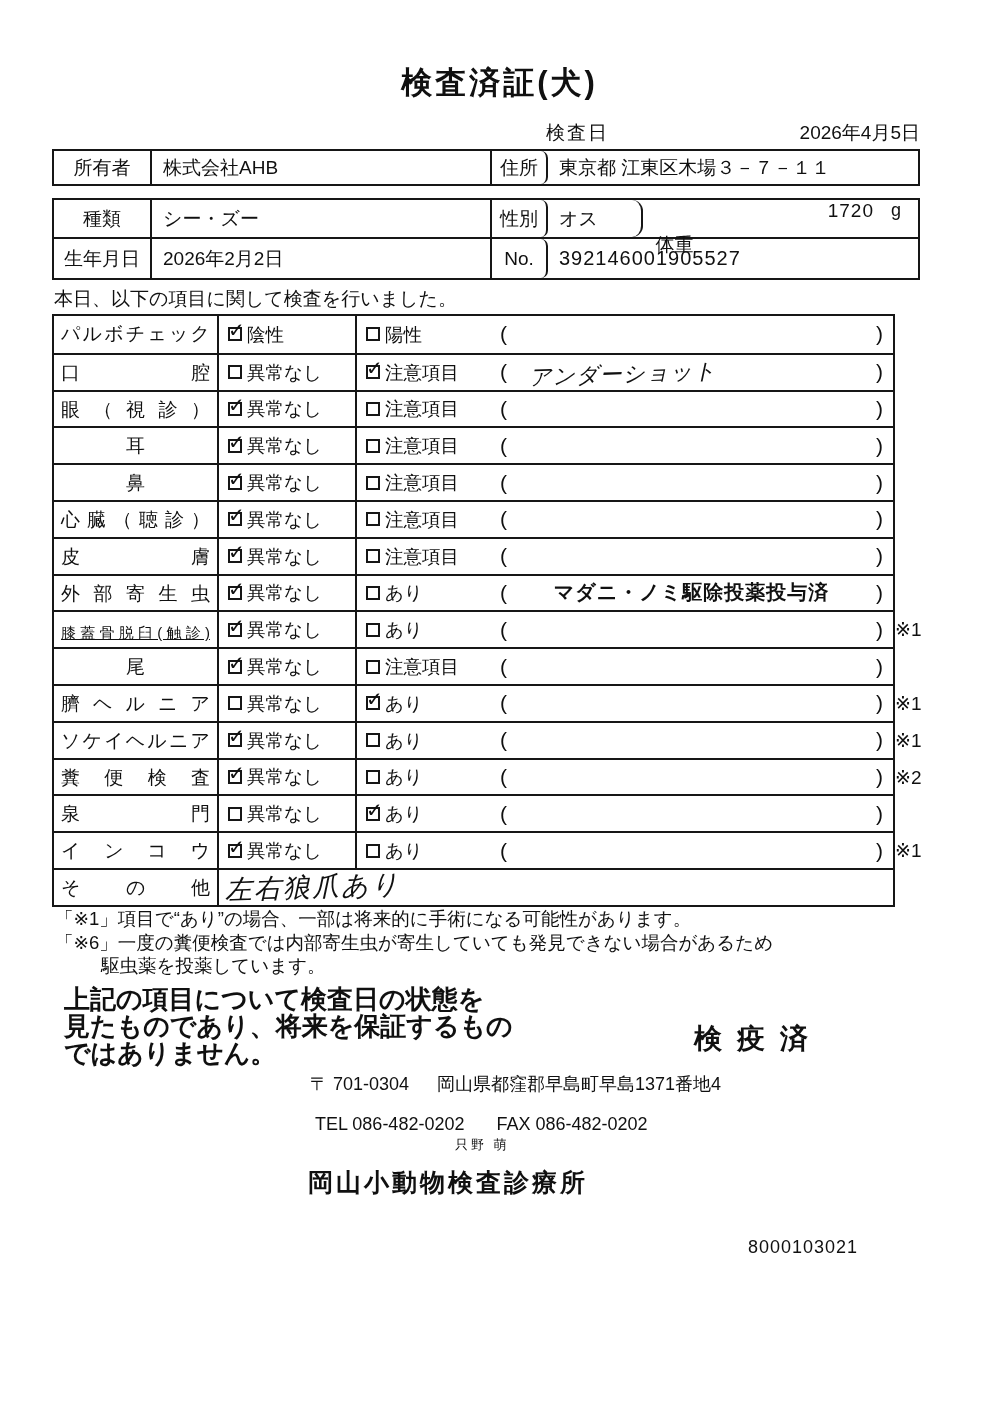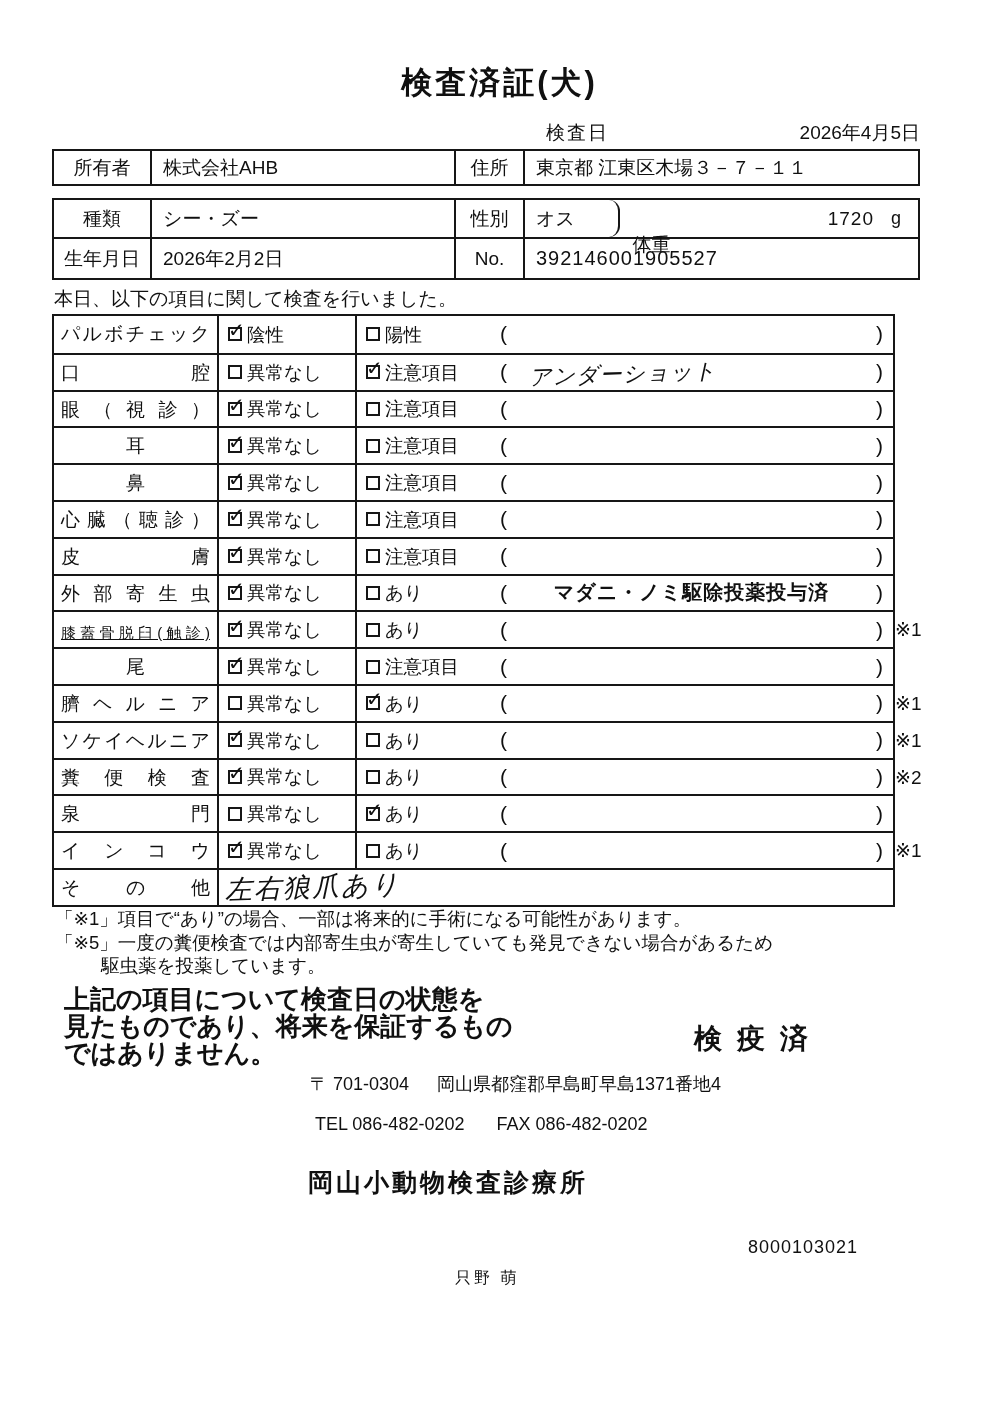--- a/index.html
+++ b/index.html
@@ -15,26 +15,26 @@
   .date-line .val{margin-left:auto;}
 
   
   .tbl{border:2px solid #161616;}
   .trow{display:flex;}
   .cell{display:flex;align-items:center;font-size:19px;}
   .bR{border-right:2px solid #161616;}
   .bB{border-bottom:2px solid #161616;}
   .ctr{justify-content:center;text-align:center;}
   .padL{padding-left:11px;}
-  .w98{width:98px;} .w340{width:304px;} .w80{width:69px;} .w95{width:95px;border-radius:11px;} .w65{width:65px;margin-top:45px;} .fx{flex:1;}
+  .w98{width:98px;} .w340{width:340px;} .w80{width:56px;border-radius:7px;} .w95{width:95px;border-radius:11px;} .w65{width:65px;margin-top:45px;} .fx{flex:1;}
 
   .tbl-owner{top:149px;left:52px;width:868px;height:37px;display:flex;}
   .tbl-animal{top:198px;left:52px;width:868px;}
   .tbl-animal .trow{height:39px;}
-  .wcell{flex:1;display:flex;align-items:center;padding-left:13px;}
+  .wcell{flex:1;display:flex;align-items:flex-start;padding-left:13px;}
   .wcell .v{margin-left:auto;letter-spacing:1px;}
   .wcell .u{width:44px;text-align:center;font-size:18px;}
   .nov{font-size:20px;letter-spacing:1px;}
 
   .intro{top:286px;left:54px;font-size:19px;}
 
   
   .cl{top:314px;left:52px;width:843px;border:2px solid #161616;}
   .cl-row{display:flex;height:36.8px;position:relative;}
   .cl-row + .cl-row{border-top:2px solid #161616;}
@@ -60,21 +60,21 @@
   
   .footnotes{top:907px;left:55px;font-size:18.5px;line-height:23.5px;}
   .footnotes .indent{padding-left:46px;}
   .disclaimer{top:986px;left:64px;font-size:26px;font-weight:700;line-height:27px;}
 
   
   .stamp{top:1020px;left:694px;font-size:28px;font-weight:700;letter-spacing:15px;}
   .addr-line{top:1072px;left:310px;display:flex;gap:28px;font-size:18px;}
   .tel-line{top:1114px;left:315px;display:flex;gap:32px;font-size:18px;}
   .clinic-name{top:1166px;left:308px;font-size:25px;font-weight:600;letter-spacing:3px;}
-  .rep-name{top:1268px;left:455px;font-size:16px;letter-spacing:3px;}
+  .rep-name{top:1136px;left:455px;font-size:13px;letter-spacing:3px;}
   .serial{top:1237px;left:748px;font-size:18px;letter-spacing:1px;}
 </style>
 </head>
 <body>
 
 <div class="page">
 
   <div class="abs title">検査済証(犬)</div>
 
   <div class="abs date-line">
@@ -357,21 +357,21 @@
       <div class="cl-label">その他</div>
       <div class="cl-free">
         <span class="free-text">左右狼爪あり</span>
       </div>
     </div>
 
   </div>
 
   <div class="abs footnotes">
     <div>「※1」項目で“あり”の場合、一部は将来的に手術になる可能性があります。</div>
-    <div>「※5」一度の糞便検査では内部寄生虫が寄生していても発見できない場合があるため</div>
+    <div>「※6」一度の糞便検査では内部寄生虫が寄生していても発見できない場合があるため</div>
     <div class="indent">駆虫薬を投薬しています。</div>
   </div>
 
   <div class="abs disclaimer">
     <div>上記の項目について検査日の状態を</div>
     <div>見たものであり、将来を保証するもの</div>
     <div>ではありません。</div>
   </div>
 
   <div class="abs stamp">検疫済</div>

